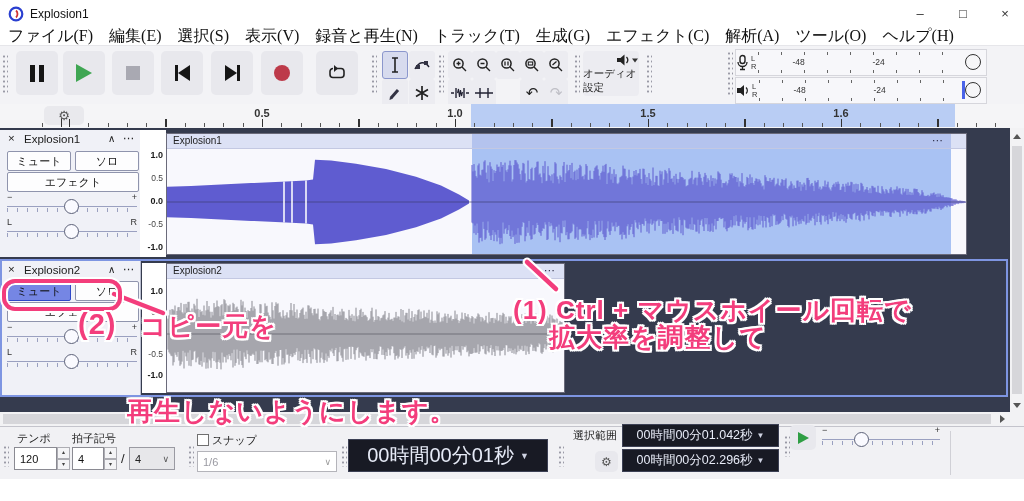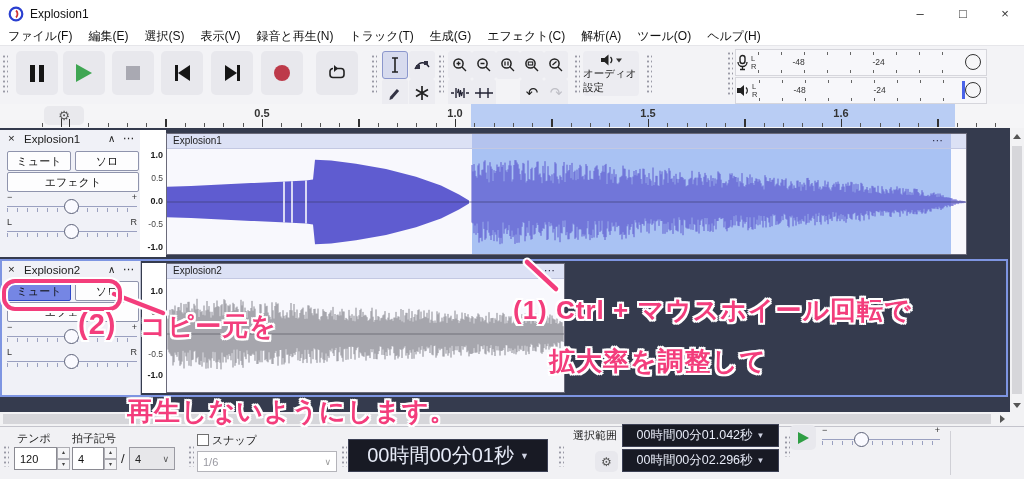--- a/index.html
+++ b/index.html
@@ -5,36 +5,36 @@
   html,body{margin:0;padding:0;background:#888;}
   #app{position:relative;width:1024px;height:501px;background:#fff;overflow:hidden;
        font-family:"Liberation Sans","DejaVu Sans",sans-serif;-webkit-font-smoothing:antialiased;}
   .ab{position:absolute;}
   .nosel{user-select:none;}
   
   #titlebar{left:0;top:0;width:1024px;height:28px;background:#fff;}
   #titlebar .title{left:30px;top:7px;font-size:12px;color:#111;}
   .wbtn{top:4px;width:30px;height:20px;text-align:center;line-height:20px;font-size:13px;color:#333;}
   #menubar{left:0;top:28px;width:1024px;height:17px;background:#fff;display:flex;align-items:center;border-bottom:1px solid #e6e6ea;}
-  .mitem{padding:0 8px;font-size:12px;color:#111;white-space:nowrap;}
+  .mitem{padding:0 8px;font-size:16px;color:#111;white-space:nowrap;font-family:Liberation Serif, serif;}
   
   #toolbar{left:0;top:46px;width:1024px;height:58px;background:#f3f3f6;border-bottom:1px solid #d9d9df;}
   .grip{width:6px;background-image:radial-gradient(circle,#9a9aa6 1px,transparent 1.2px);background-size:4px 5px;}
   .tbtn{background:#e8e8ed;border-radius:5px;display:flex;align-items:center;justify-content:center;}
   .tool{width:24px;height:26px;background:#ececf1;border:1px solid #ececf1;border-radius:3px;display:flex;align-items:center;justify-content:center;}
   .tool.pressed{background:#d7dbee;border:1px solid #8b97cc;}
   .tri-play{width:0;height:0;border-left:16px solid #3fa653;border-top:9px solid transparent;border-bottom:9px solid transparent;}
   .tri-play.sm{border-left:11px solid #2f9e44;border-top:6px solid transparent;border-bottom:6px solid transparent;}
   .pausebar{width:5px;height:17px;background:#151515;box-shadow:9px 0 0 #151515;margin-right:9px;}
   .stopsq{width:14px;height:14px;background:#a9a9b2;}
   .recdot{width:16px;height:16px;border-radius:50%;background:#bd3a4a;}
   .skipbar{width:3px;height:16px;background:#151515;}
   .tri-l{width:0;height:0;border-right:12px solid #151515;border-top:8px solid transparent;border-bottom:8px solid transparent;}
   .tri-r{width:0;height:0;border-left:12px solid #151515;border-top:8px solid transparent;border-bottom:8px solid transparent;}
-  .bigbtn{background:#ececf1;border-radius:4px;display:flex;flex-direction:column;align-items:center;justify-content:center;font-size:10.5px;color:#222;}
+  .bigbtn{background:#ececf1;border-radius:4px;display:flex;flex-direction:column;align-items:flex-end;justify-content:center;font-size:10.5px;color:#222;}
   .meterbox{background:#f7f7fa;border:1px solid #d6d6dc;display:flex;align-items:center;}
   .lr{font-size:7.5px;line-height:8px;color:#333;margin:0 2px;}
   .mtick{height:3px;background-image:repeating-linear-gradient(90deg,#666 0 1px,transparent 1px 23px);}
   .mlabel{font-size:8.5px;color:#333;}
   .knob{width:14px;height:14px;border:1.5px solid #333;border-radius:50%;background:#f6f6f8;}
   
   #rulerrow{left:0;top:104px;width:1024px;height:24px;background:#f5f5f7;border-bottom:1px solid #3a3a45;}
   .rlabel{font-size:11px;font-weight:bold;color:#333;transform:translateX(-50%);top:3px;}
   
   #tracksbg{left:0;top:128px;width:1010px;height:284px;background:#353b4e;}
@@ -440,15 +440,15 @@
     <line x1="527" y1="262" x2="556" y2="289" stroke="#ffffff" stroke-width="9" stroke-linecap="round"></line>
     <line x1="527" y1="262" x2="556" y2="289" stroke="#f33d7c" stroke-width="4.5" stroke-linecap="round"></line>
     <line x1="114" y1="294" x2="163" y2="313" stroke="#ffffff" stroke-width="9" stroke-linecap="round"></line>
     <line x1="114" y1="294" x2="163" y2="313" stroke="#f33d7c" stroke-width="4.5" stroke-linecap="round"></line>
   </svg>
   <div id="annrect" class="ab"></div>
   <div class="ann" style="left:78px;top:308px;font-size:29px;">(2)</div>
   <div class="ann" style="left:140px;top:309px;font-size:26px;">コピー元を</div>
   <div class="ann" style="left:127px;top:394px;font-size:26px;">再生しないようにします。</div>
   <div class="ann" style="left:513px;top:293px;font-size:26px;">(1) Ctrl + マウスホイール回転で</div>
-  <div class="ann" style="left:549px;top:344px;font-size:26px;">拡大率を調整して</div>
+  <div class="ann" style="left:549px;top:320px;font-size:26px;">拡大率を調整して</div>
 
 </div>
 
 </body></html>

